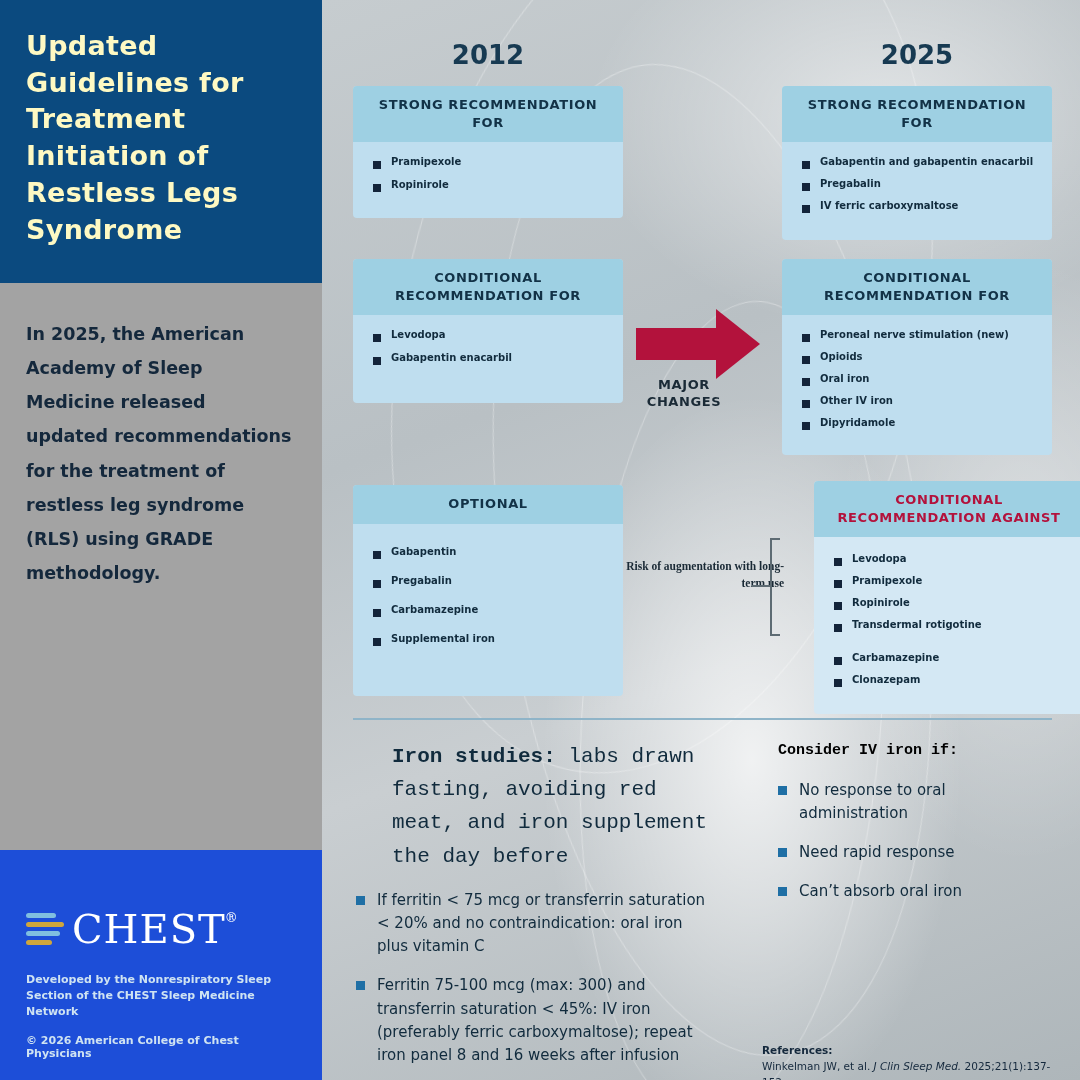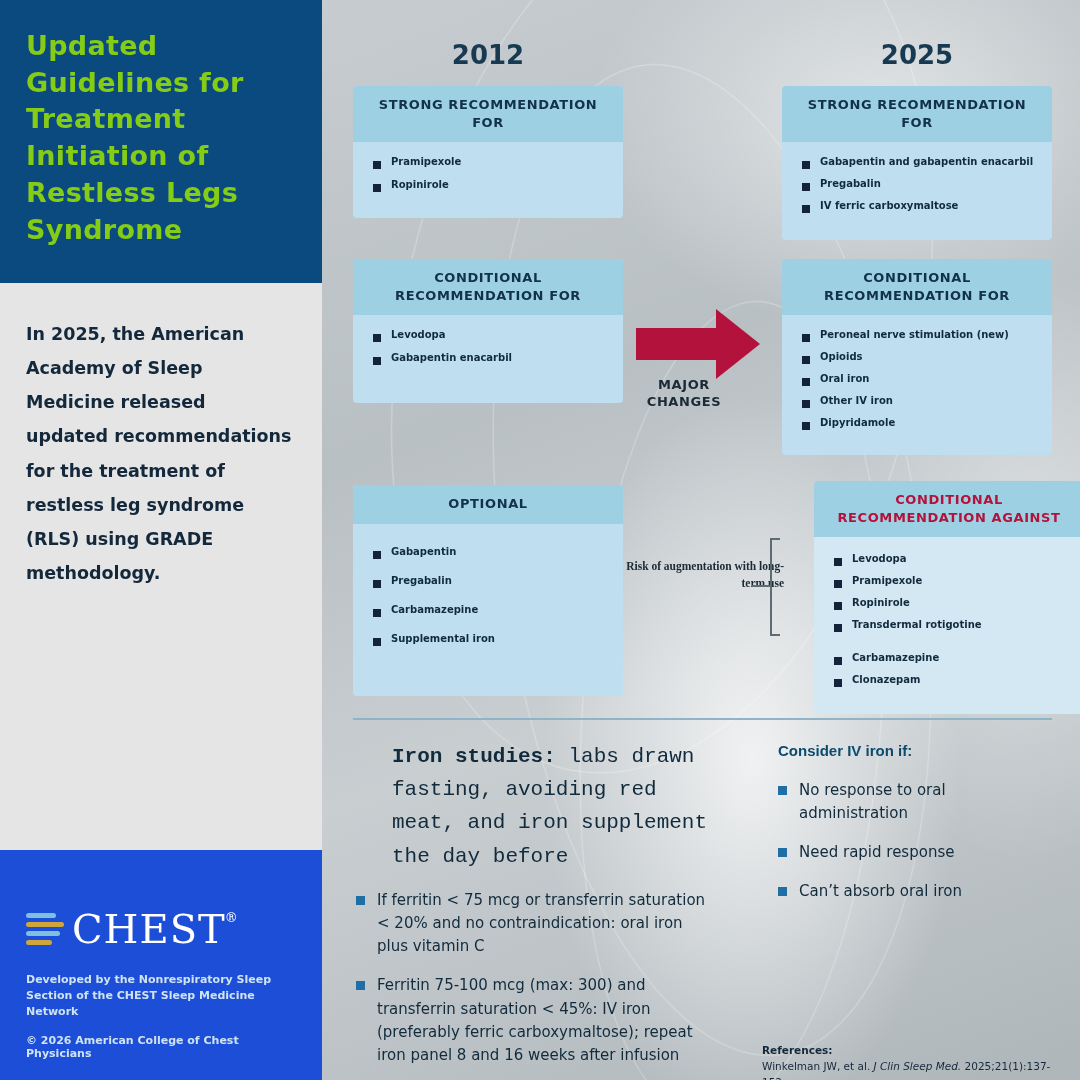--- a/index.html
+++ b/index.html
@@ -43,31 +43,31 @@
     width: 322px; height: 1080px;
     background: #b9d9ea;
   }
   .sidebar-top {
     position: absolute;
     left: 0; top: 0; width: 322px; height: 283px;
     background: #0b4a7f;
     padding: 28px 26px 0 26px;
   }
   .sidebar-title {
-    color: #84cc16;
+    color: #fef9c3;
     font-family: "DejaVu Sans", sans-serif;
     font-weight: bold;
     font-size: 27px;
     line-height: 1.36;
     letter-spacing: 0.3px;
   }
   .sidebar-mid {
     position: absolute;
     left: 0; top: 283px; width: 322px; height: 567px;
-    background: #e5e5e5;
+    background: #a3a3a3;
     padding: 34px 30px 0 26px;
   }
   .sidebar-body {
     color: #14283c;
     font-family: "DejaVu Sans", sans-serif;
     font-weight: bold;
     font-size: 17.5px;
     line-height: 1.95;
   }
   .sidebar-bottom {
@@ -243,24 +243,24 @@
   
   .notes-left {
     position: absolute;
     left: 356px; top: 740px; width: 360px;
   }
   .notes-right {
     position: absolute;
     left: 778px; top: 740px; width: 280px;
   }
   .note-head {
-    font-family: Liberation Sans, sans-serif;
+    font-family: Liberation Mono, monospace;
     font-weight: bold;
     font-size: 15px;
-    color: #0c4a6e;
+    color: #000000;
     line-height: 1.5;
   }
   .note-para {
     font-family: Liberation Mono, monospace;
     font-size: 21px;
     color: #112b3d;
     line-height: 1.58;
     margin-left: 36px;
   }
   .note-para b { font-weight: bold; }

